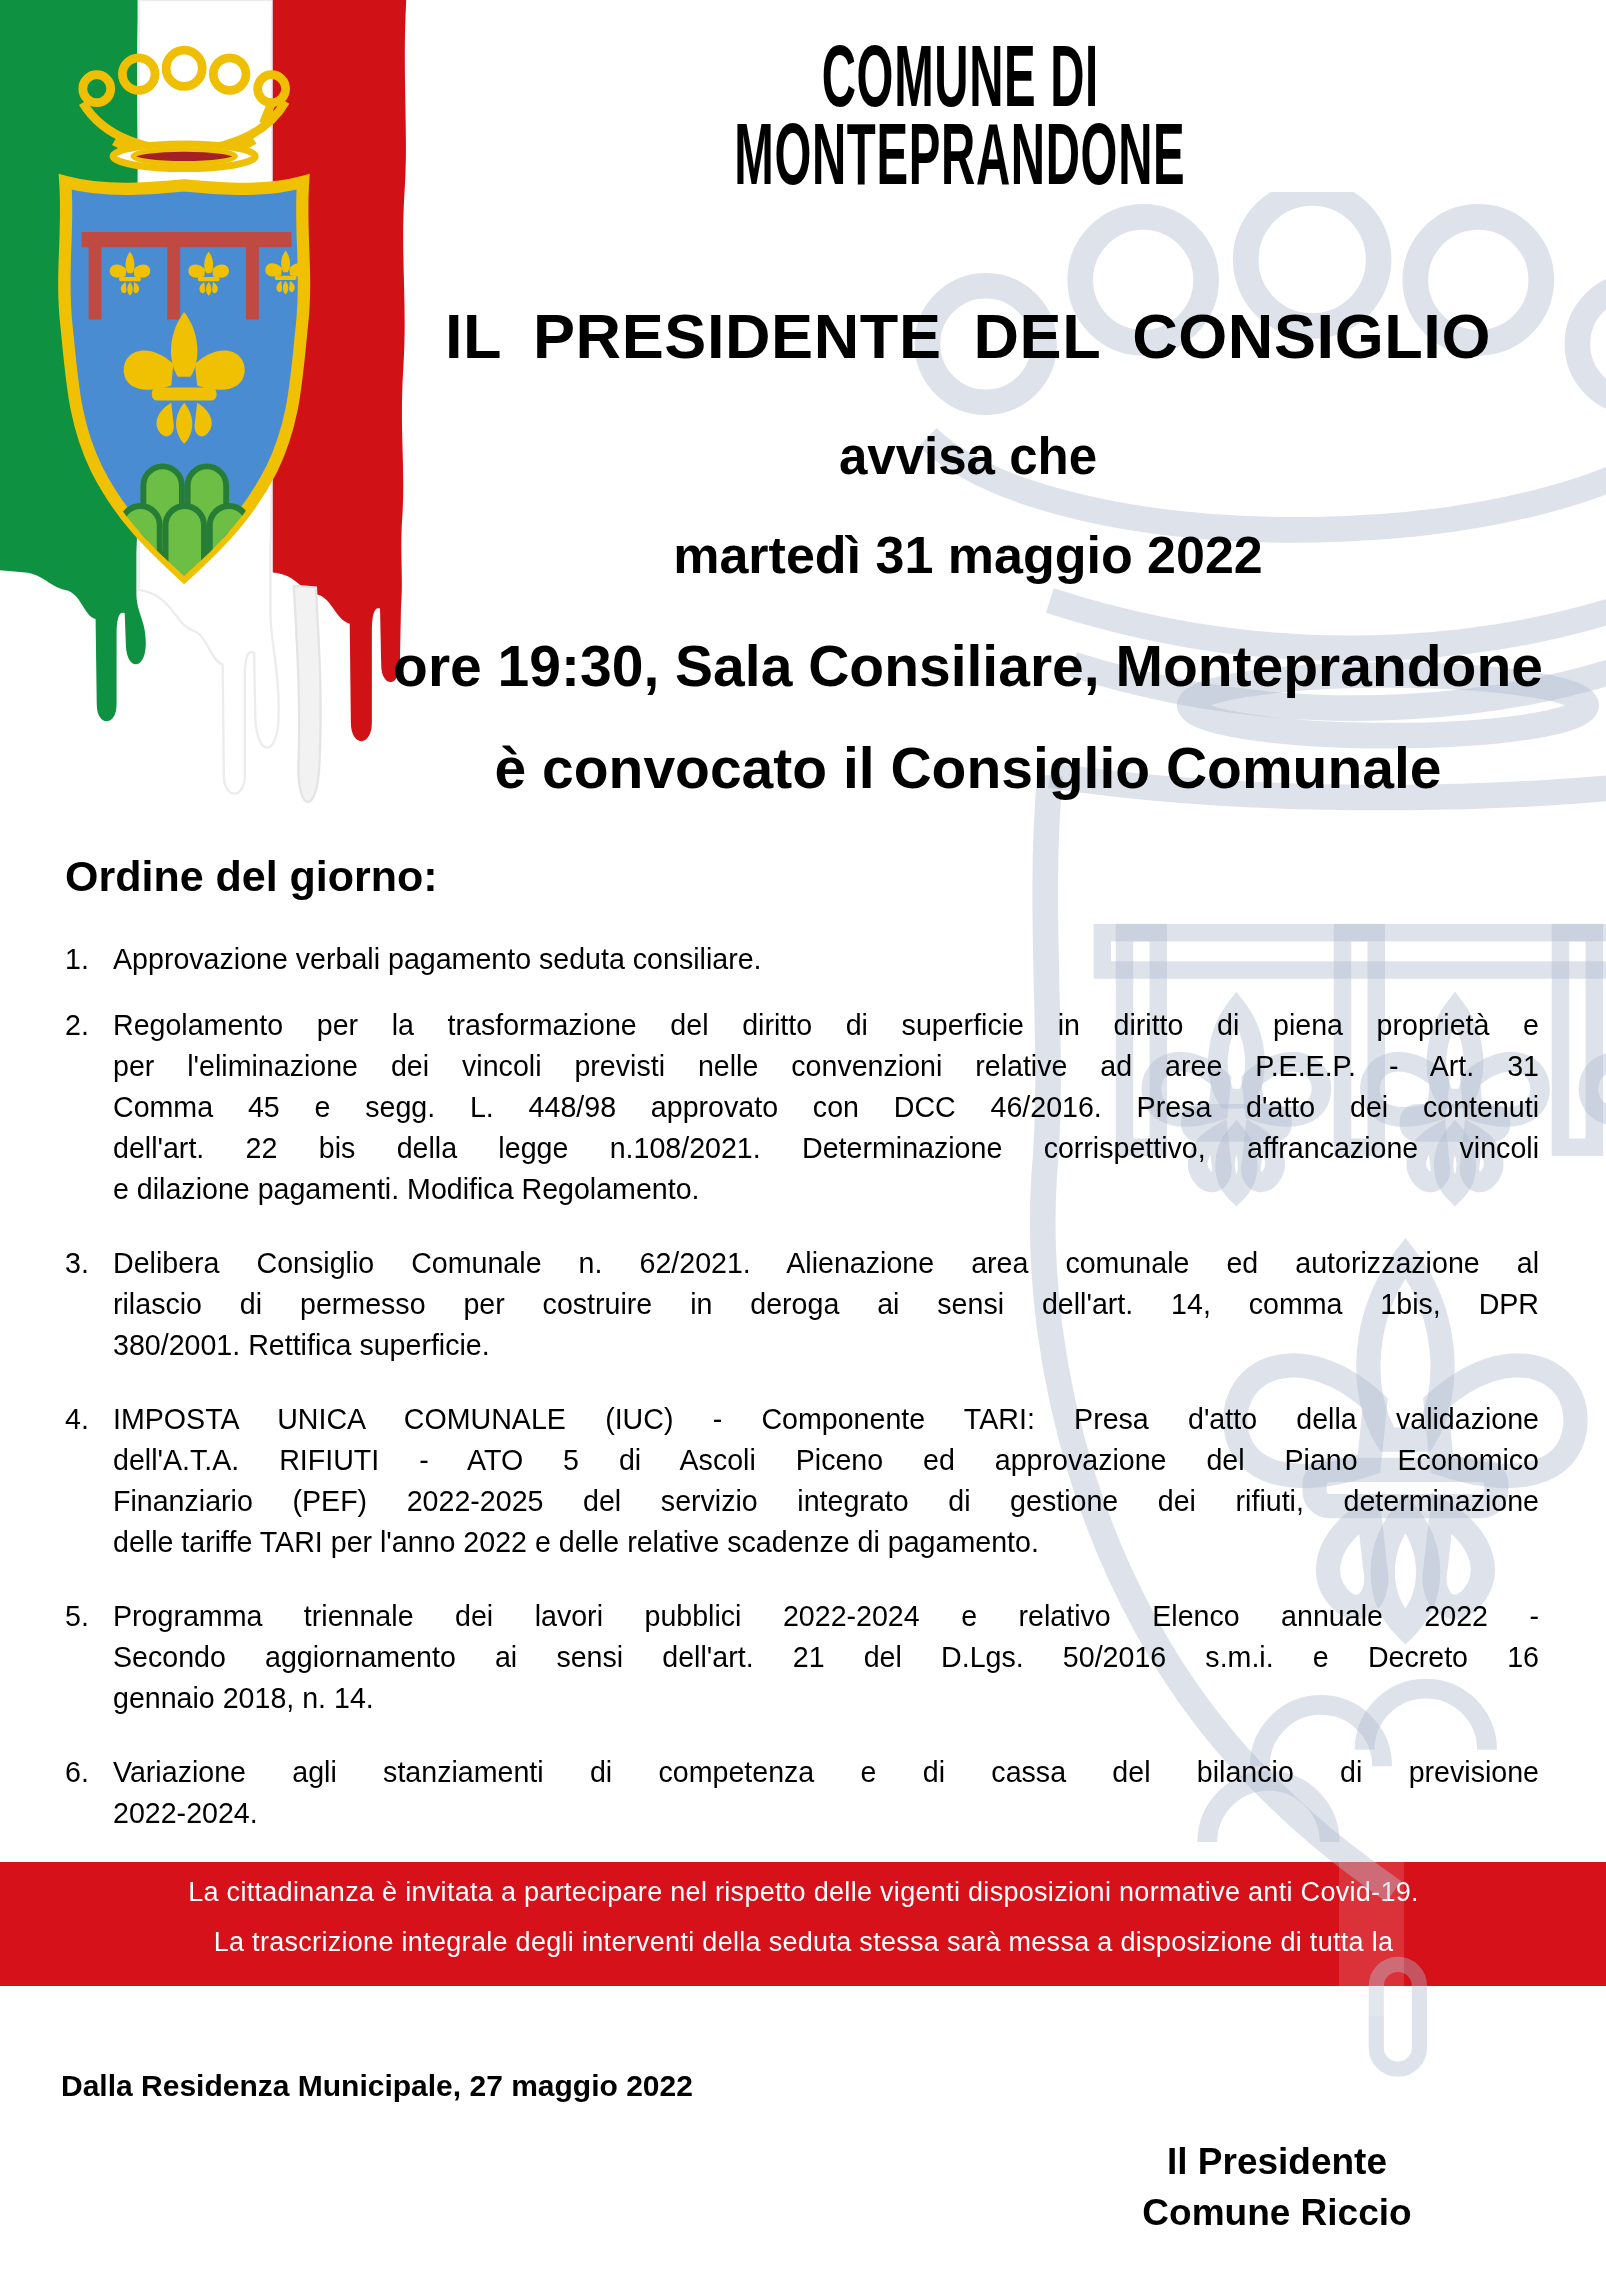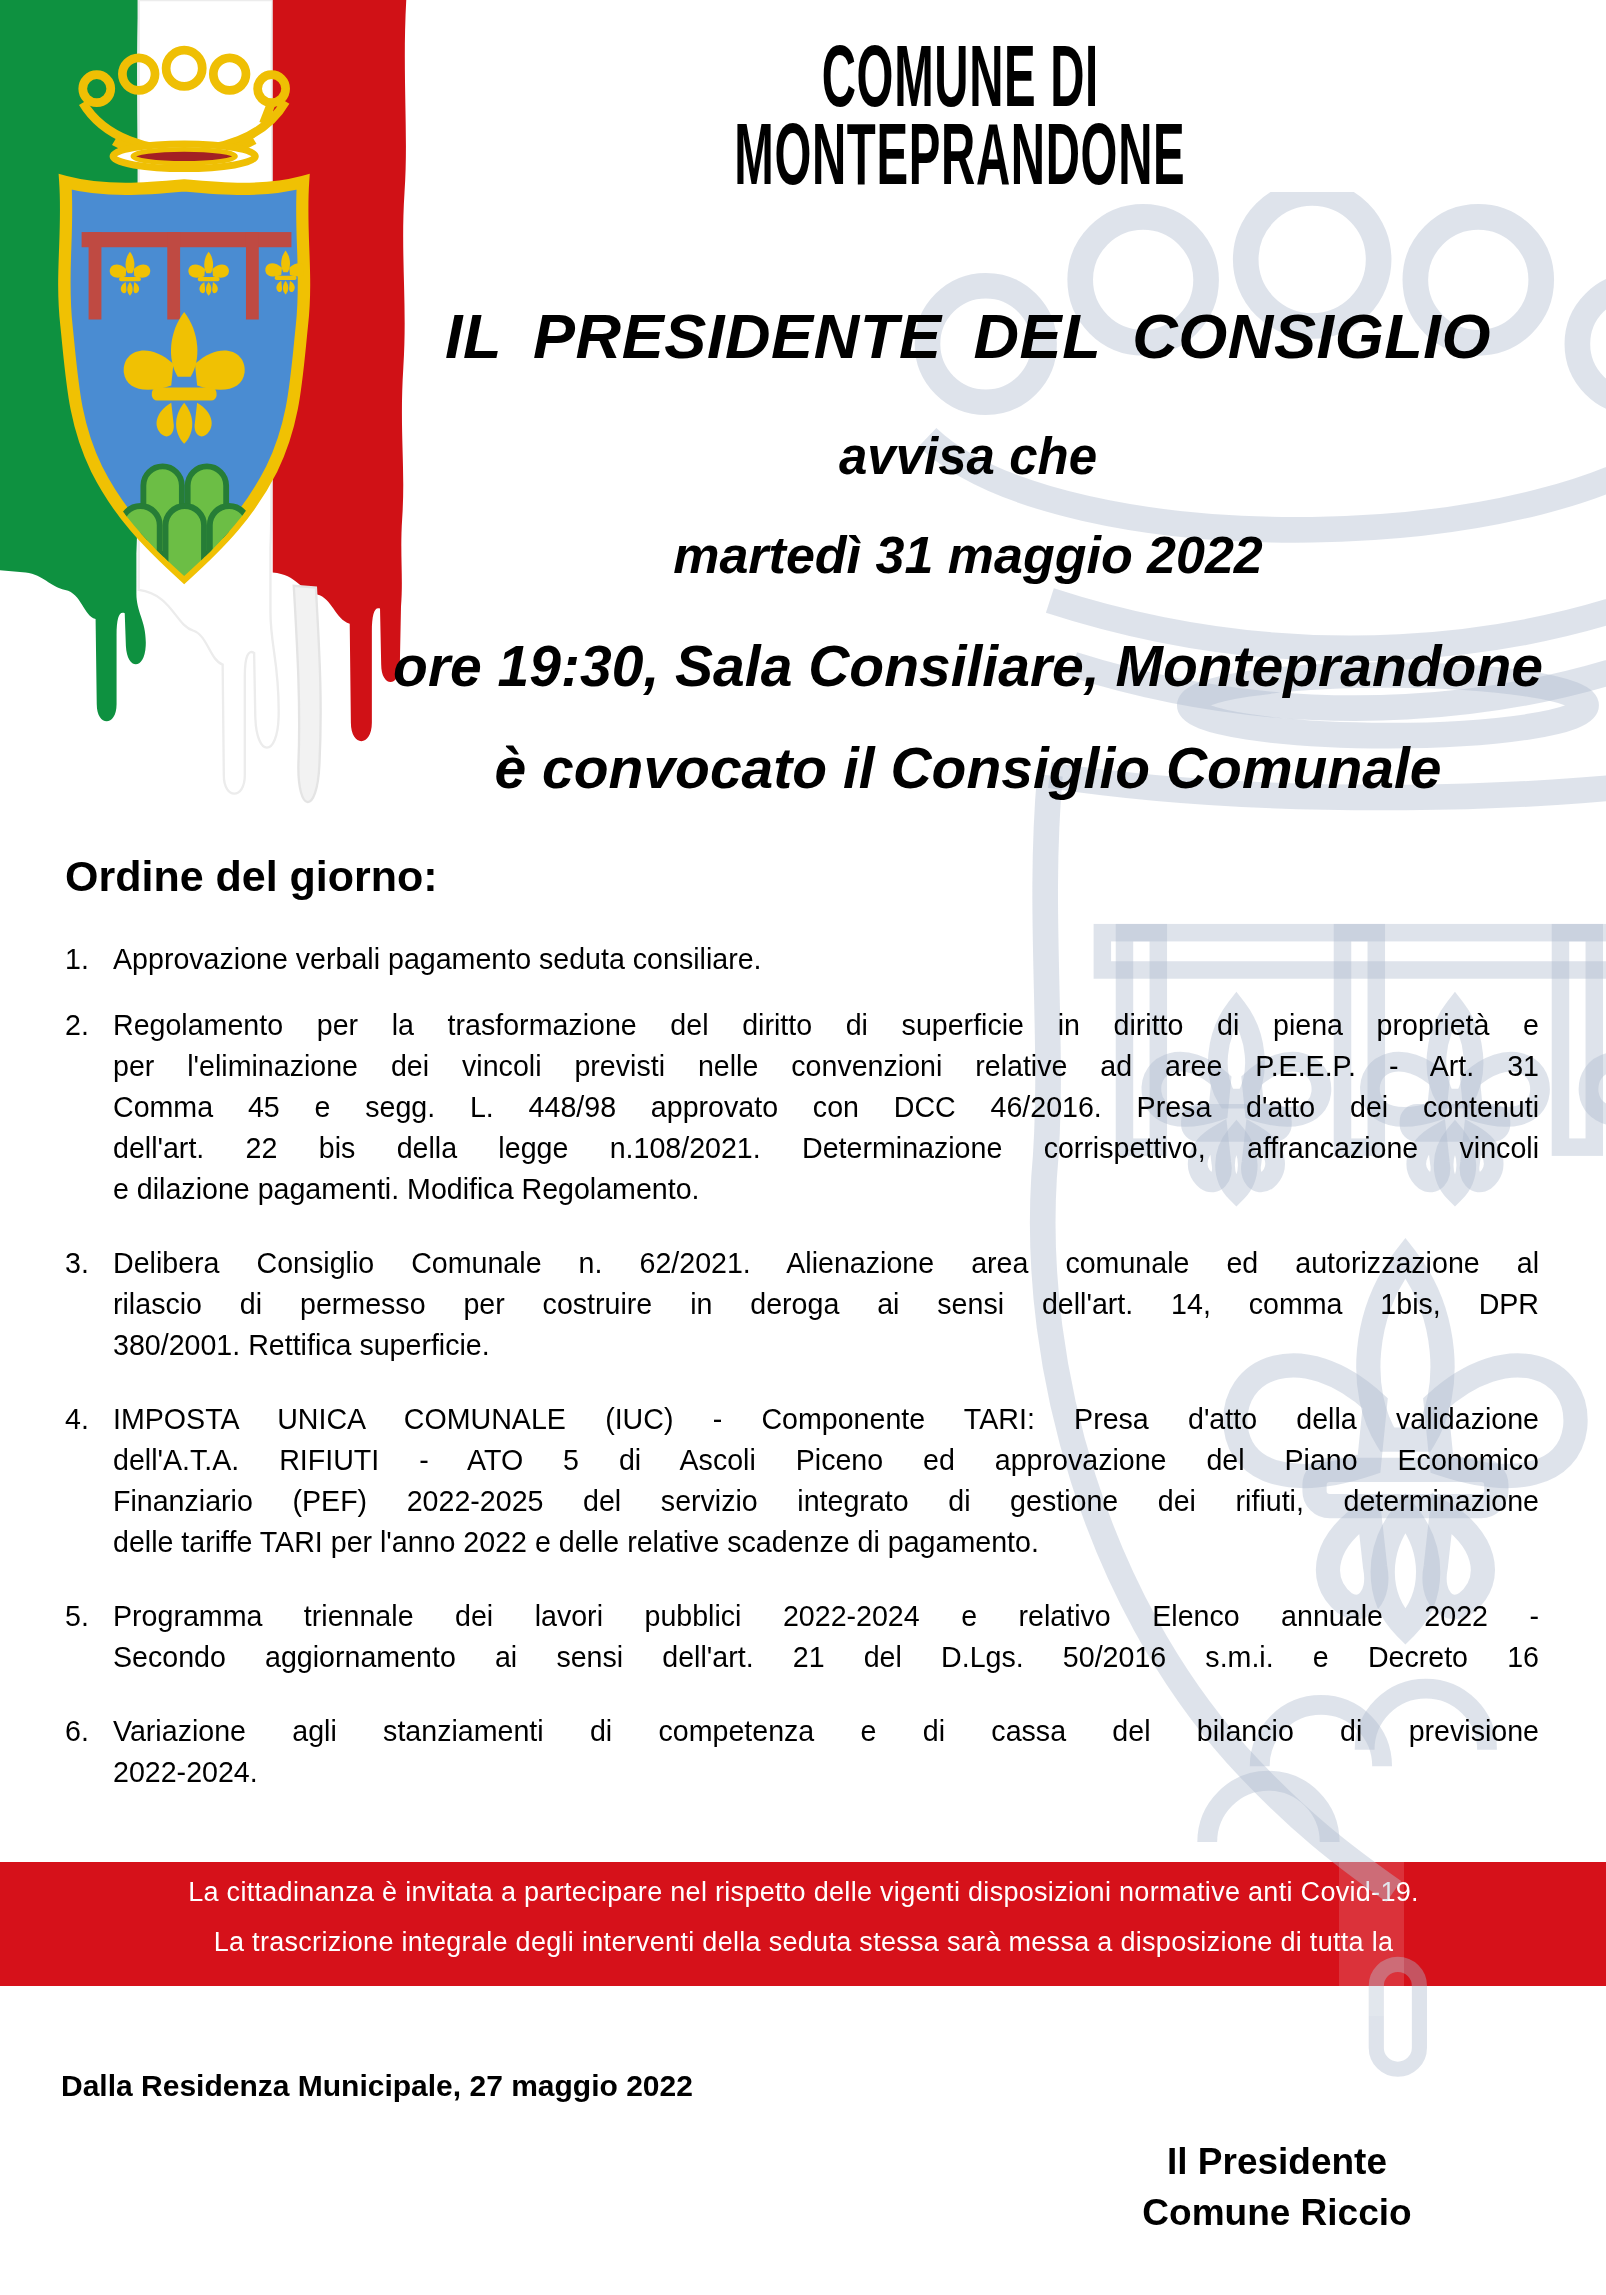--- a/index.html
+++ b/index.html
@@ -10,21 +10,21 @@
   
   .watermark{position:absolute; left:910px; top:192px; width:816px; height:1901px; z-index:1;}
   .flag{position:absolute; left:0; top:0; width:408px; height:857px; z-index:3;}
   .banner-streak{position:absolute; left:1339px; top:1862px; width:65px; height:154px;
     background:rgba(255,255,255,0.14); z-index:2;}
   
   .brand{position:absolute; left:313px; right:0; top:37px; text-align:center; z-index:4;}
   .brand-line{font-weight:700; font-size:87px; line-height:78px; letter-spacing:1.2px; white-space:nowrap;}
   .cond{display:inline-block; transform:scaleX(0.545); transform-origin:50% 50%;}
   
-  .hblock{position:absolute; left:329px; right:0; text-align:center; font-weight:700; z-index:4; white-space:nowrap;font-style:italic;}
+  .hblock{position:absolute; left:329px; right:0; text-align:center; font-weight:700; z-index:4; white-space:nowrap;}
   .h-president{top:300px; font-size:63px; word-spacing:0.22em; letter-spacing:0.6px;}
   .h-announce{top:427px; font-size:51px;}
   .h-date{top:525px; font-size:52px;}
   .h-place{top:633px; font-size:57px;}
   .h-convoke{top:735px; font-size:57px;}
   
   .agenda-title{position:absolute; left:65px; top:852px; font-weight:700; font-size:43px; z-index:4;}
   .agenda{position:absolute; left:65px; width:1474px; top:939px; z-index:4;
     font-size:28.6px; line-height:41px;}
   .agenda-item{position:relative; margin-bottom:33px;}
@@ -198,20 +198,21 @@
           <div class="tline">dell'A.T.A. RIFIUTI - ATO 5 di Ascoli Piceno ed approvazione del Piano Economico</div>
           <div class="tline">Finanziario (PEF) 2022-2025 del servizio integrato di gestione dei rifiuti, determinazione</div>
           <div class="tline last">delle tariffe TARI per l'anno 2022 e delle relative scadenze di pagamento.</div>
         </div>
       </div>
       <div class="agenda-item">
         <div class="num">5.</div>
         <div class="txt">
           <div class="tline">Programma triennale dei lavori pubblici 2022-2024 e relativo Elenco annuale 2022 -</div>
           <div class="tline">Secondo aggiornamento ai sensi dell'art. 21 del D.Lgs. 50/2016 s.m.i. e Decreto 16</div>
+          <div class="tline last">gennaio 2018, n. 14.</div>
         </div>
       </div>
       <div class="agenda-item">
         <div class="num">6.</div>
         <div class="txt">
           <div class="tline">Variazione agli stanziamenti di competenza e di cassa del bilancio di previsione</div>
           <div class="tline last">2022-2024.</div>
         </div>
       </div>
     </div>

